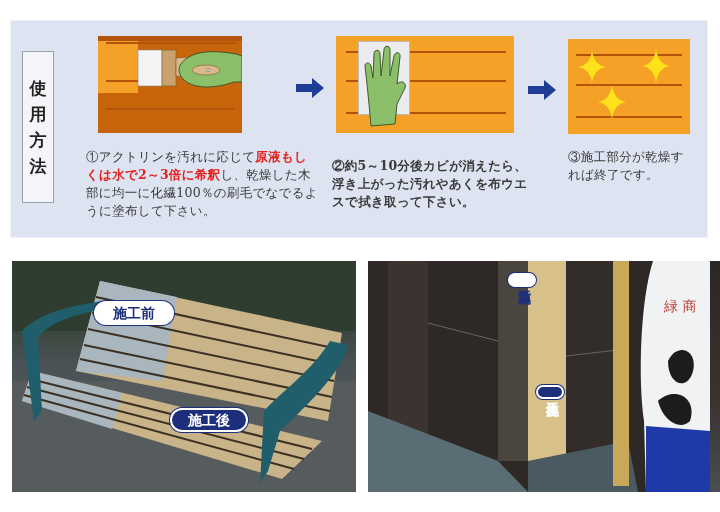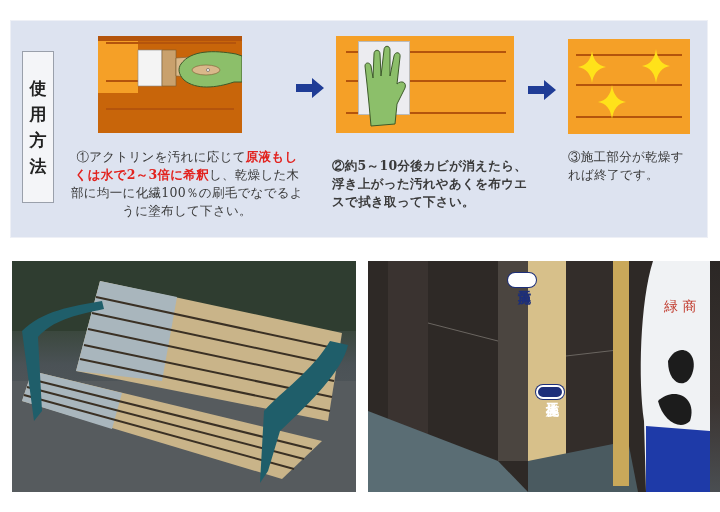--- a/index.html
+++ b/index.html
@@ -75,21 +75,21 @@
       <path d="M14 0 Q16 14 28 16 Q16 18 14 32 Q12 18 0 16 Q12 14 14 0 Z" fill="#ffe21a"></path>
     </svg>
   <svg style="position:absolute;left:74px;top:10px;" width="28" height="34" viewBox="0 0 28 34">
       <path d="M14 0 Q16 15 28 17 Q16 19 14 34 Q12 19 0 17 Q12 15 14 0 Z" fill="#ffe21a"></path>
     </svg>
   <svg style="position:absolute;left:30px;top:46px;" width="28" height="34" viewBox="0 0 28 34">
       <path d="M14 0 Q16 15 28 17 Q16 19 14 34 Q12 19 0 17 Q12 15 14 0 Z" fill="#ffe21a"></path>
     </svg>
 </div>
 
-<div class="caption" style="left:71px;top:148px;width:232px;text-align:center;">
+<div class="caption" style="left:86px;top:148px;width:232px;">
   <span>①</span><span>アクトリンを汚れに応じて</span><span class="red">原液もしくは水で2～3倍に希釈</span><span>し、乾燥した木部に均一に化繊100％の刷毛でなでるように塗布して下さい。</span>
 </div>
 
 <div class="caption" style="left:332px;top:157px;width:206px;font-weight:bold;">
   <span>②</span><span>約5～10分後カビが消えたら、浮き上がった汚れやあくを布ウエスで拭き取って下さい。</span>
 </div>
 
 <div class="caption" style="left:568px;top:148px;width:128px;">
   <span>③</span><span>施工部分が乾燥すれば終了です。</span>
 </div>
@@ -113,20 +113,22 @@
     <polygon points="20,110 110,132 100,168 10,140" fill="#a9b6bd"></polygon>
     <g stroke="#3a3024" stroke-width="2">
       <line x1="18" y1="118" x2="300" y2="188"></line>
       <line x1="15" y1="126" x2="292" y2="198"></line>
       <line x1="12" y1="134" x2="282" y2="208"></line>
     </g>
 
     <path d="M10 70 C30 50 60 45 90 40 L92 48 C62 54 40 60 26 76 L30 150 L22 160 Z" fill="#1f5e6a"></path>
     <path d="M318 80 L336 84 C330 110 300 140 268 170 L256 210 L248 222 L252 150 C270 130 300 110 318 80 Z" fill="#1f5e6a"></path>
   </svg>
+  <div class="badge-h" style="left:82px;top:40px;width:76px;height:20px;line-height:20px;background:#fff;color:#1d2f7a;">施工前</div>
+  <div class="badge-h" style="left:158px;top:147px;width:74px;height:20px;line-height:20px;">施工後</div>
 </div>
 
 <div class="photo photo2">
   <svg width="342" height="231" viewBox="0 0 342 231" style="position:absolute;left:0;top:0;">
     <rect x="0" y="0" width="342" height="231" fill="#2e2926"></rect>
     <rect x="20" y="0" width="40" height="180" fill="#3a3330"></rect>
     <rect x="130" y="0" width="30" height="200" fill="#4b4540"></rect>
     <rect x="160" y="0" width="38" height="200" fill="#d7c08a"></rect>
     <rect x="198" y="0" width="60" height="200" fill="#332d2a"></rect>
     <line x1="198" y1="95" x2="258" y2="88" stroke="#6a6560" stroke-width="1"></line>

